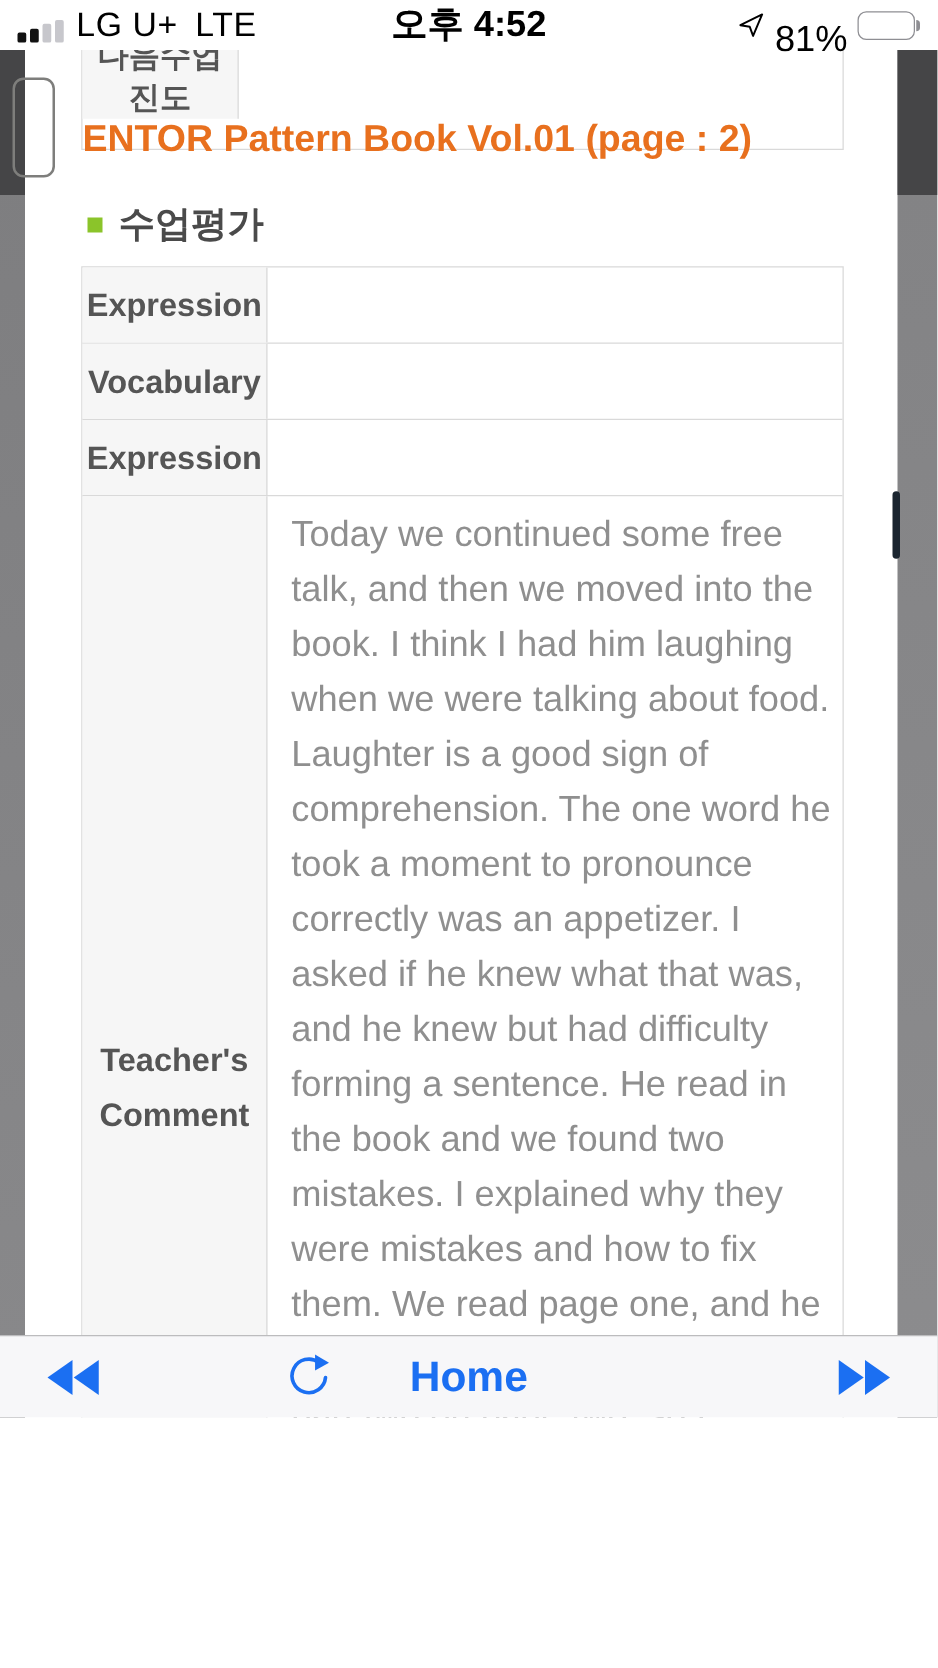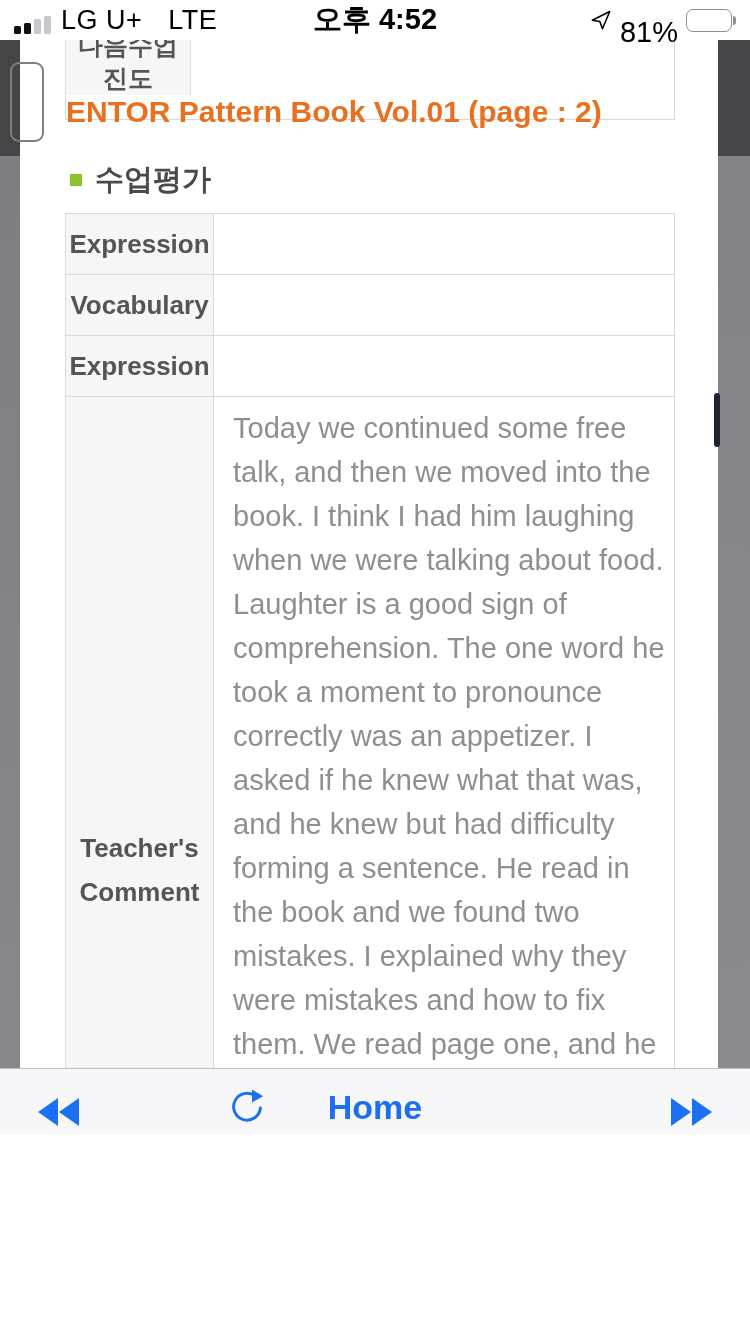--- a/index.html
+++ b/index.html
@@ -9,21 +9,21 @@
 
   
   .status-bar { position:absolute; top:0; left:0; width:750px; height:40px; background:#fff; z-index:50;
                 display:flex; align-items:center; justify-content:space-between; padding:0 14px; }
   .sb-left { display:flex; align-items:flex-end; gap:10px; }
   .signal { display:flex; align-items:flex-end; gap:3px; height:20px; padding-bottom:2px; }
   .signal i { display:block; width:7px; border-radius:1.5px; background:#c7c7cc; }
   .signal i.on { background:#111; }
   .b1{height:8px}.b2{height:11px}.b3{height:15px}.b4{height:18px}
   .carrier, .network { font-size:27px; color:#000; letter-spacing:0.5px; }
-  .network { margin-left:16px; }
+  .network { margin-left:4px; }
   .sb-time { position:absolute; left:0; right:0; text-align:center; font-size:29px; font-weight:600; color:#000; }
   .sb-right { display:flex; align-items:center; gap:8px; z-index:2; }
   .loc-icon svg { display:block; }
   .batt-pct { font-size:29px; color:#000;margin-top:24px; }
   .battery { display:flex; align-items:center; }
   .batt-body { width:46px; height:23px; border:1.5px solid #8e8e93; border-radius:7px; padding:2px; }
   .batt-fill { height:100%; width:81%; background:#f6c50f; border-radius:3.5px; }
   .batt-nub { width:3px; height:9px; background:#8e8e93; border-radius:0 3px 3px 0; margin-left:1px; }
 
   
@@ -60,21 +60,21 @@
                 font-size:26px; font-weight:bold; color:#555; line-height:44px; padding:0 2px; }
   .row .vcell { flex:1; min-height:60px; }
   .row.small .vcell { height:60px; }
   .row.comment .vcell { padding:9px 4px 12px 19px; }
   .comment-text { font-size:29px; line-height:44px; color:#8f8f8f; }
   .comment-text p { margin:0; }
 
   
   .toolbar { position:absolute; left:0; bottom:0; width:750px; height:66px; background:#f7f7f9;
              border-top:1px solid #bcbcbe; z-index:60; display:flex; align-items:center; }
-  .tb-btn { position:absolute; display:flex; align-items:flex-end; justify-content:center; cursor:pointer; }
+  .tb-btn { position:absolute; display:flex; align-items:center; justify-content:center; cursor:pointer; }
   .tb-back { left:30px; width:56px; height:50px; top:8px; }
   .tb-refresh { left:222px; width:50px; height:50px; top:8px; }
   .tb-home { left:0; right:0; top:8px; height:50px; margin:auto; width:200px; }
   .home-label { color:#1b6ff2; font-size:34px; font-weight:600; }
   .tb-fwd { right:30px; width:56px; height:50px; top:8px; }
 </style>
 </head>
 <body>
 
 <div class="screen">

